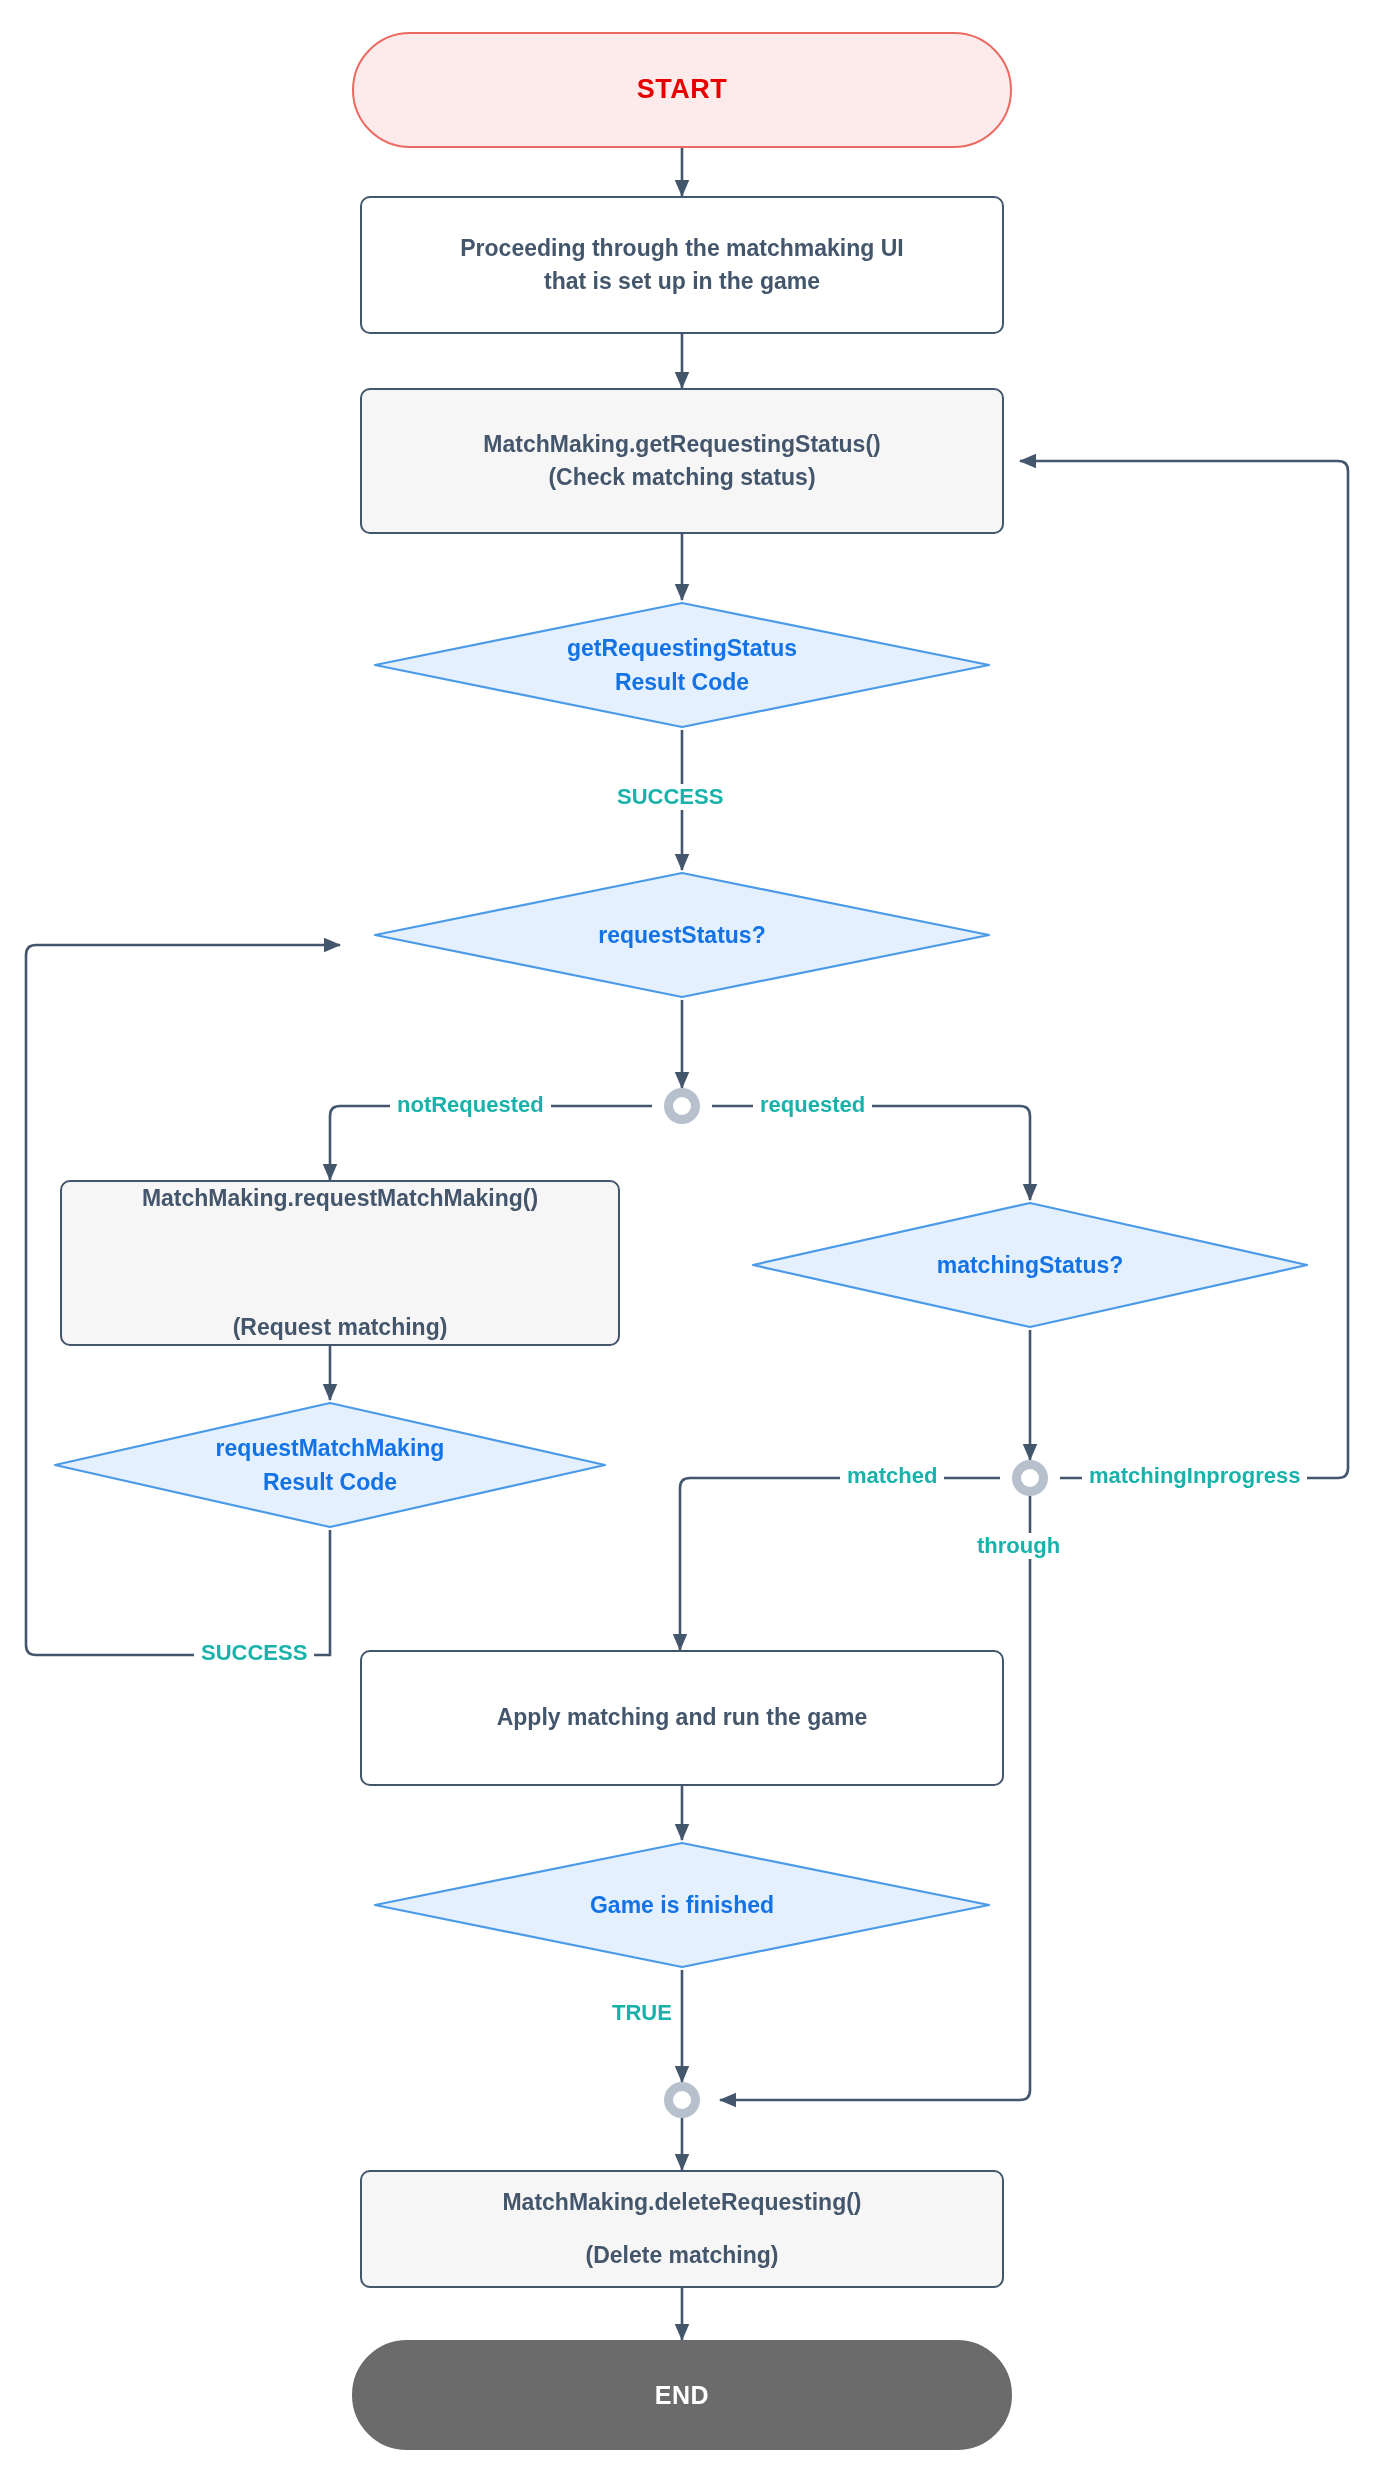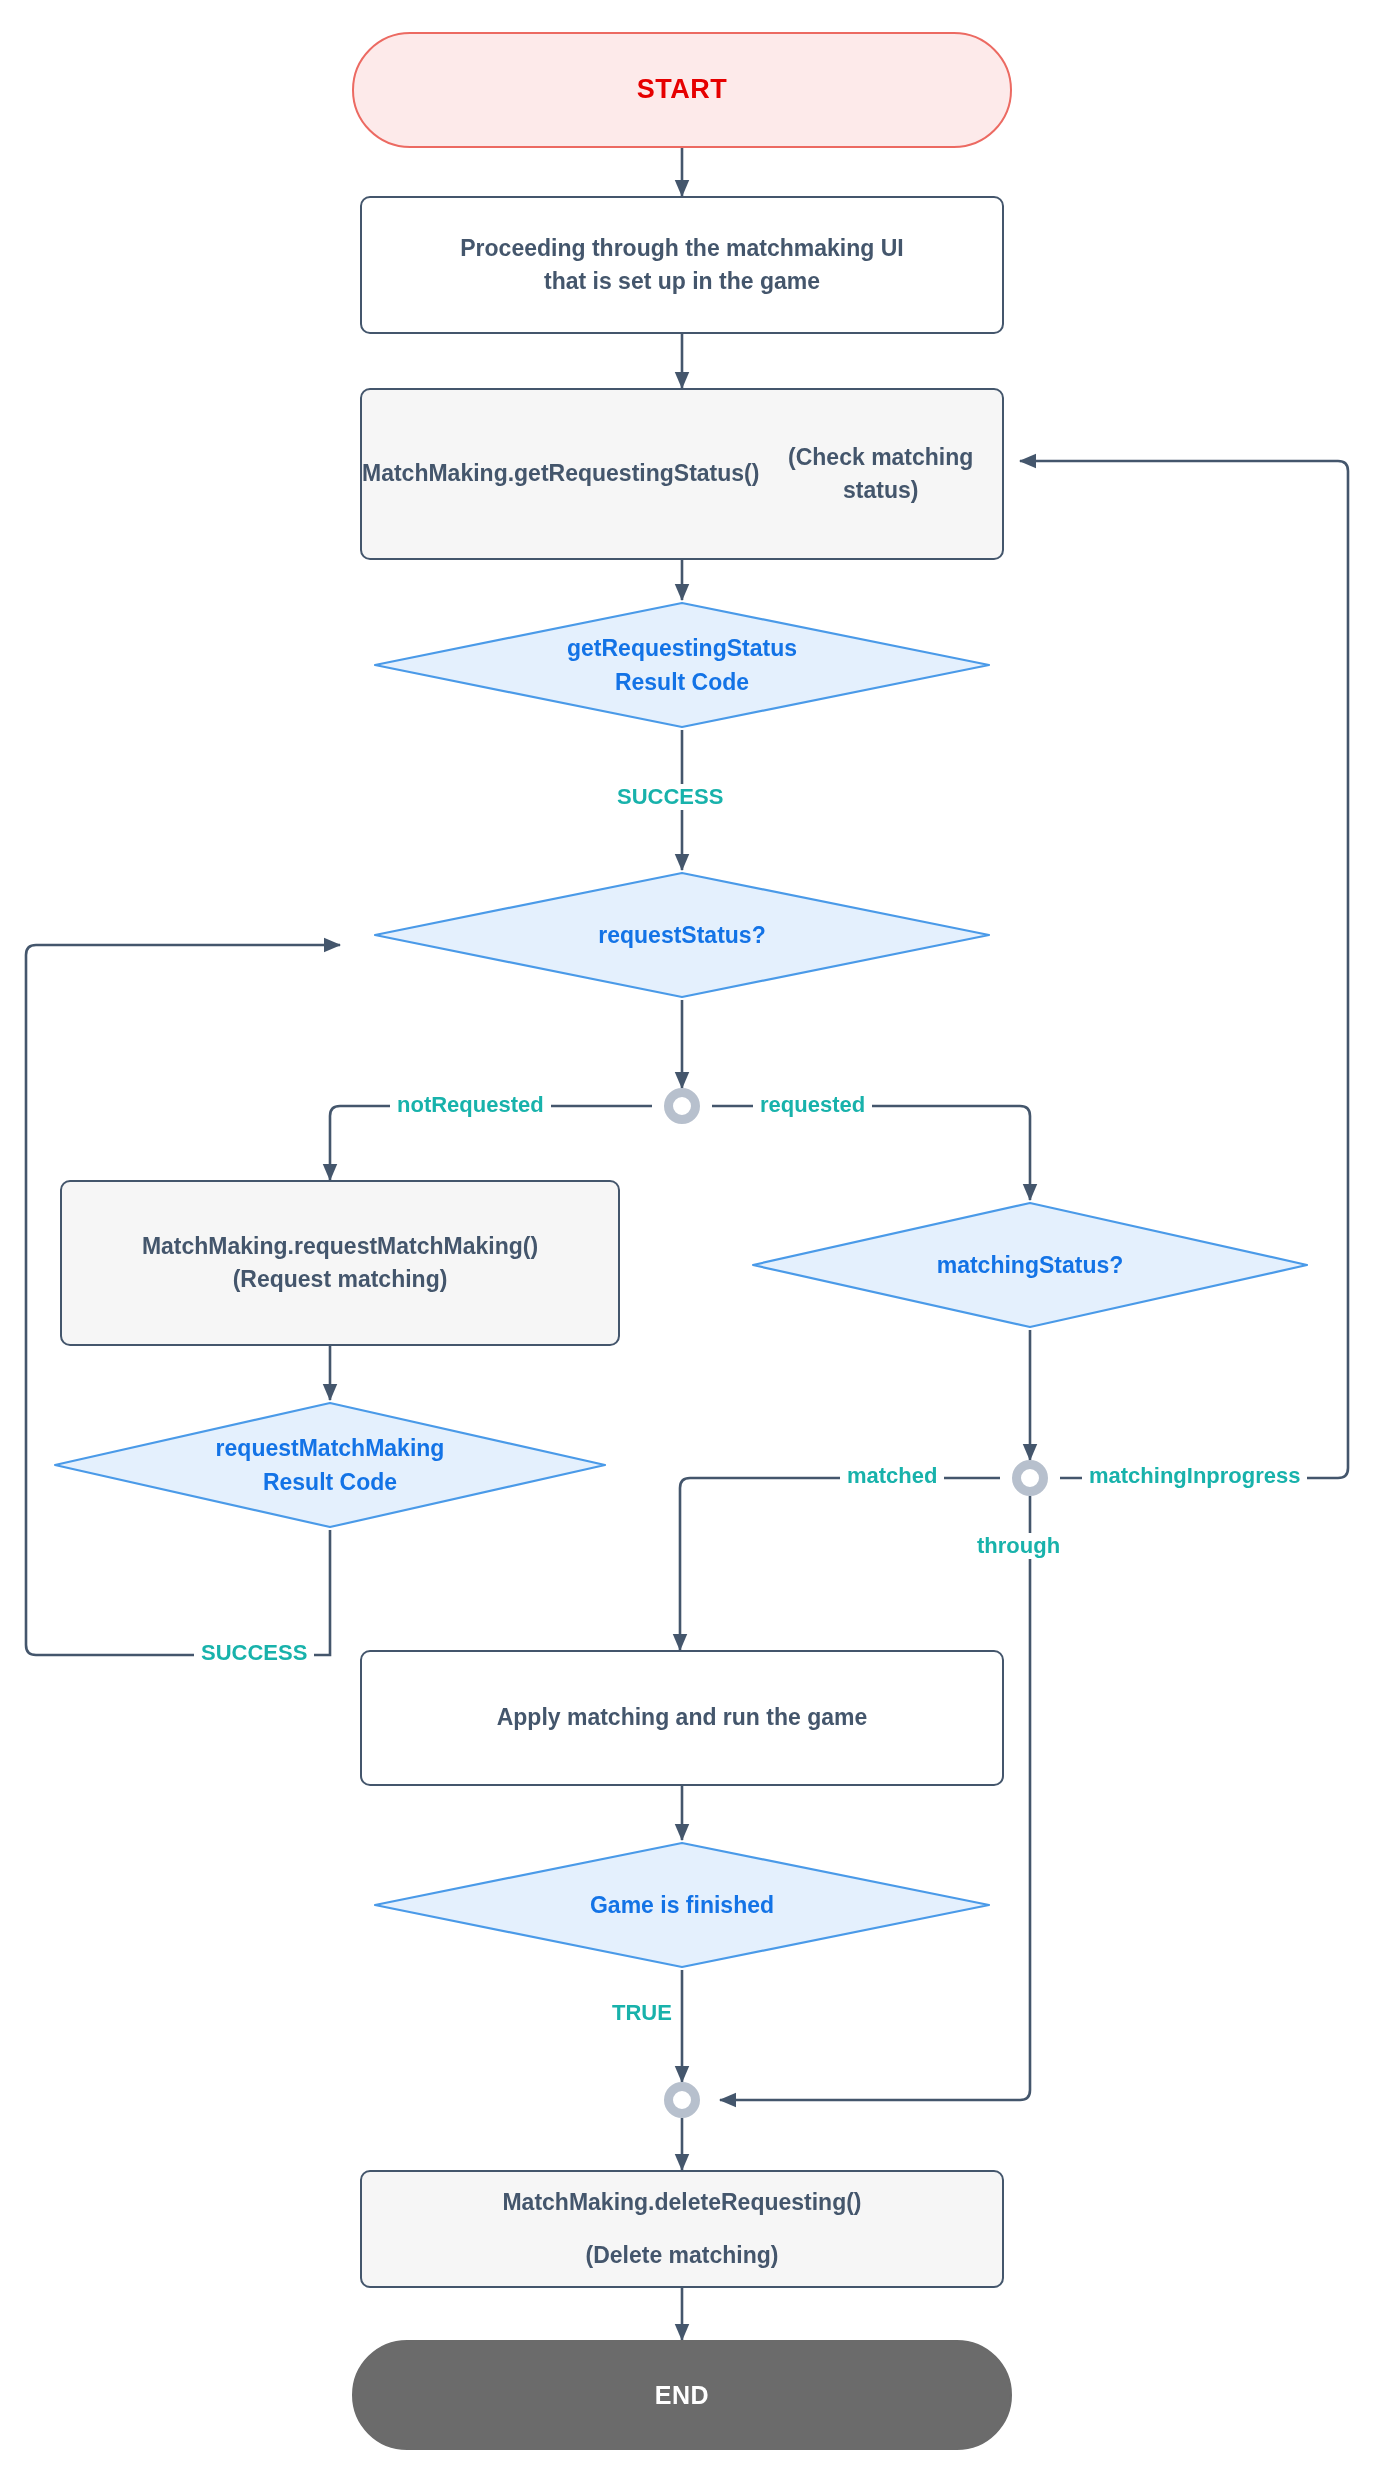--- a/index.html
+++ b/index.html
@@ -105,21 +105,21 @@
 
   <div class="node proc" style="left:360px;top:196px;width:644px;height:138px;flex-direction:column;">
     <span class="l2">Proceeding through the matchmaking UI</span>
     <span class="l2">that is set up in the game</span>
   </div>
 
   <div class="node term-start" style="left:352px;top:32px;width:660px;height:116px;">
     <span>START</span>
   </div>
 
-  <div class="node proc-grey" style="left:360px;top:388px;width:644px;height:172px;flex-direction:row;">
+  <div class="node proc-grey" style="left:360px;top:388px;width:644px;height:146px;flex-direction:column;">
     <span class="l2">MatchMaking.getRequestingStatus()</span>
     <span class="l2">(Check matching status)</span>
   </div>
 
   <div class="dec-wrap" style="left:372px;top:600px;width:620px;height:130px;">
     <svg width="620" height="130" viewBox="0 0 620 130">
       <polygon points="310,3 617,65 310,127 3,65" fill="#e4f0fd" stroke="#4a9ae8" stroke-width="2.2" stroke-linejoin="round"></polygon>
     </svg>
     <div class="dec-label">
       <span>getRequestingStatus</span>
@@ -136,21 +136,21 @@
     <div class="dec-label">
       <span>requestStatus?</span>
     </div>
   </div>
 
   <div class="junction" style="left:664px;top:1088px;"></div>
 
   <div class="elabel" style="left:390px;top:1092px;">notRequested</div>
   <div class="elabel" style="left:753px;top:1092px;">requested</div>
 
-  <div class="node proc-grey" style="left:60px;top:1180px;width:560px;height:166px;flex-direction:column;">
+  <div class="node proc-grey" style="left:60px;top:1180px;width:560px;height:166px;flex-direction:column;justify-content:space-between;">
     <span class="l2">MatchMaking.requestMatchMaking()</span>
     <span class="l2">(Request matching)</span>
   </div>
 
   <div class="dec-wrap" style="left:52px;top:1400px;width:556px;height:130px;">
     <svg width="556" height="130" viewBox="0 0 556 130">
       <polygon points="278,3 553,65 278,127 3,65" fill="#e4f0fd" stroke="#4a9ae8" stroke-width="2.2" stroke-linejoin="round"></polygon>
     </svg>
     <div class="dec-label">
       <span>requestMatchMaking</span>

